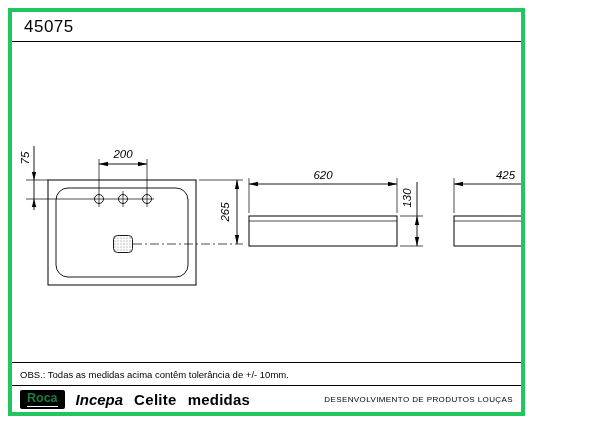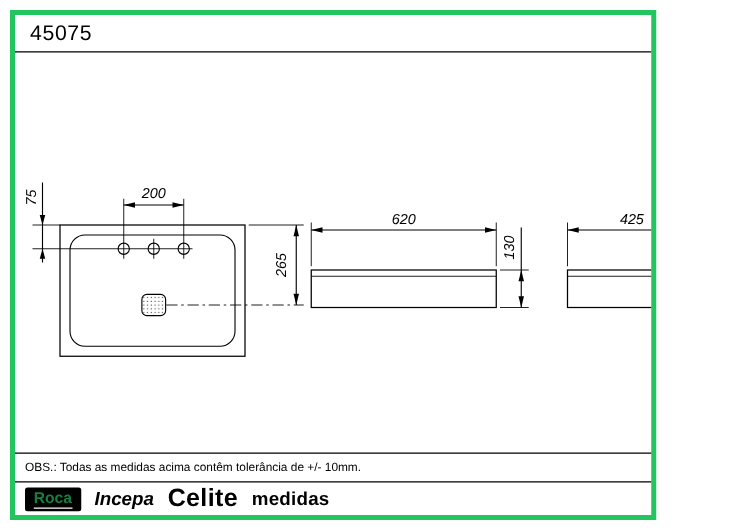--- a/index.html
+++ b/index.html
@@ -22,21 +22,21 @@
   }
   .footer {
     flex:0 0 26px; display:flex; align-items:center; padding:0 8px; gap:11px;
   }
   .brand-roca {
     background:#000; color:#15803d; border-radius:2px;
     padding:1px 7px 3px; font-size:12.5px; font-weight:bold; line-height:1.2;
   }
   .brand-roca span { border-bottom:1.5px solid #fff; padding-bottom:1px; }
   .brand-incepa { font-weight:800; font-style:italic; font-size:15px; }
-  .brand-celite { font-weight:800; font-size:20px; letter-spacing:.3px; }
+  .brand-celite { font-weight:800; font-size:15px; letter-spacing:.3px; }
   .brand-logasa { font-weight:800; font-size:15px; letter-spacing:.2px; }
   .footer-right { margin-left:auto; font-size:8px; letter-spacing:.4px; white-space:nowrap; }
   svg text { font-family:"Liberation Sans", sans-serif; font-size:11.5px; fill:#000; }
 </style>
 </head>
 <body>
 
 <div class="page">
 
   <div class="title-bar">
@@ -129,15 +129,16 @@
     <span>OBS.: Todas as medidas acima contêm tolerância de +/- 10mm.</span>
   </div>
 
   <div class="footer">
     <div class="brand-roca">
       <span>Roca</span>
     </div>
     <div class="brand-incepa">Incepa</div>
     <div class="brand-celite">Celite</div>
     <div class="brand-logasa">medidas</div>
+    <div class="footer-right">DESENVOLVIMENTO DE  PRODUTOS LOUÇAS</div>
   </div>
 
 </div>
 
 </body></html>

